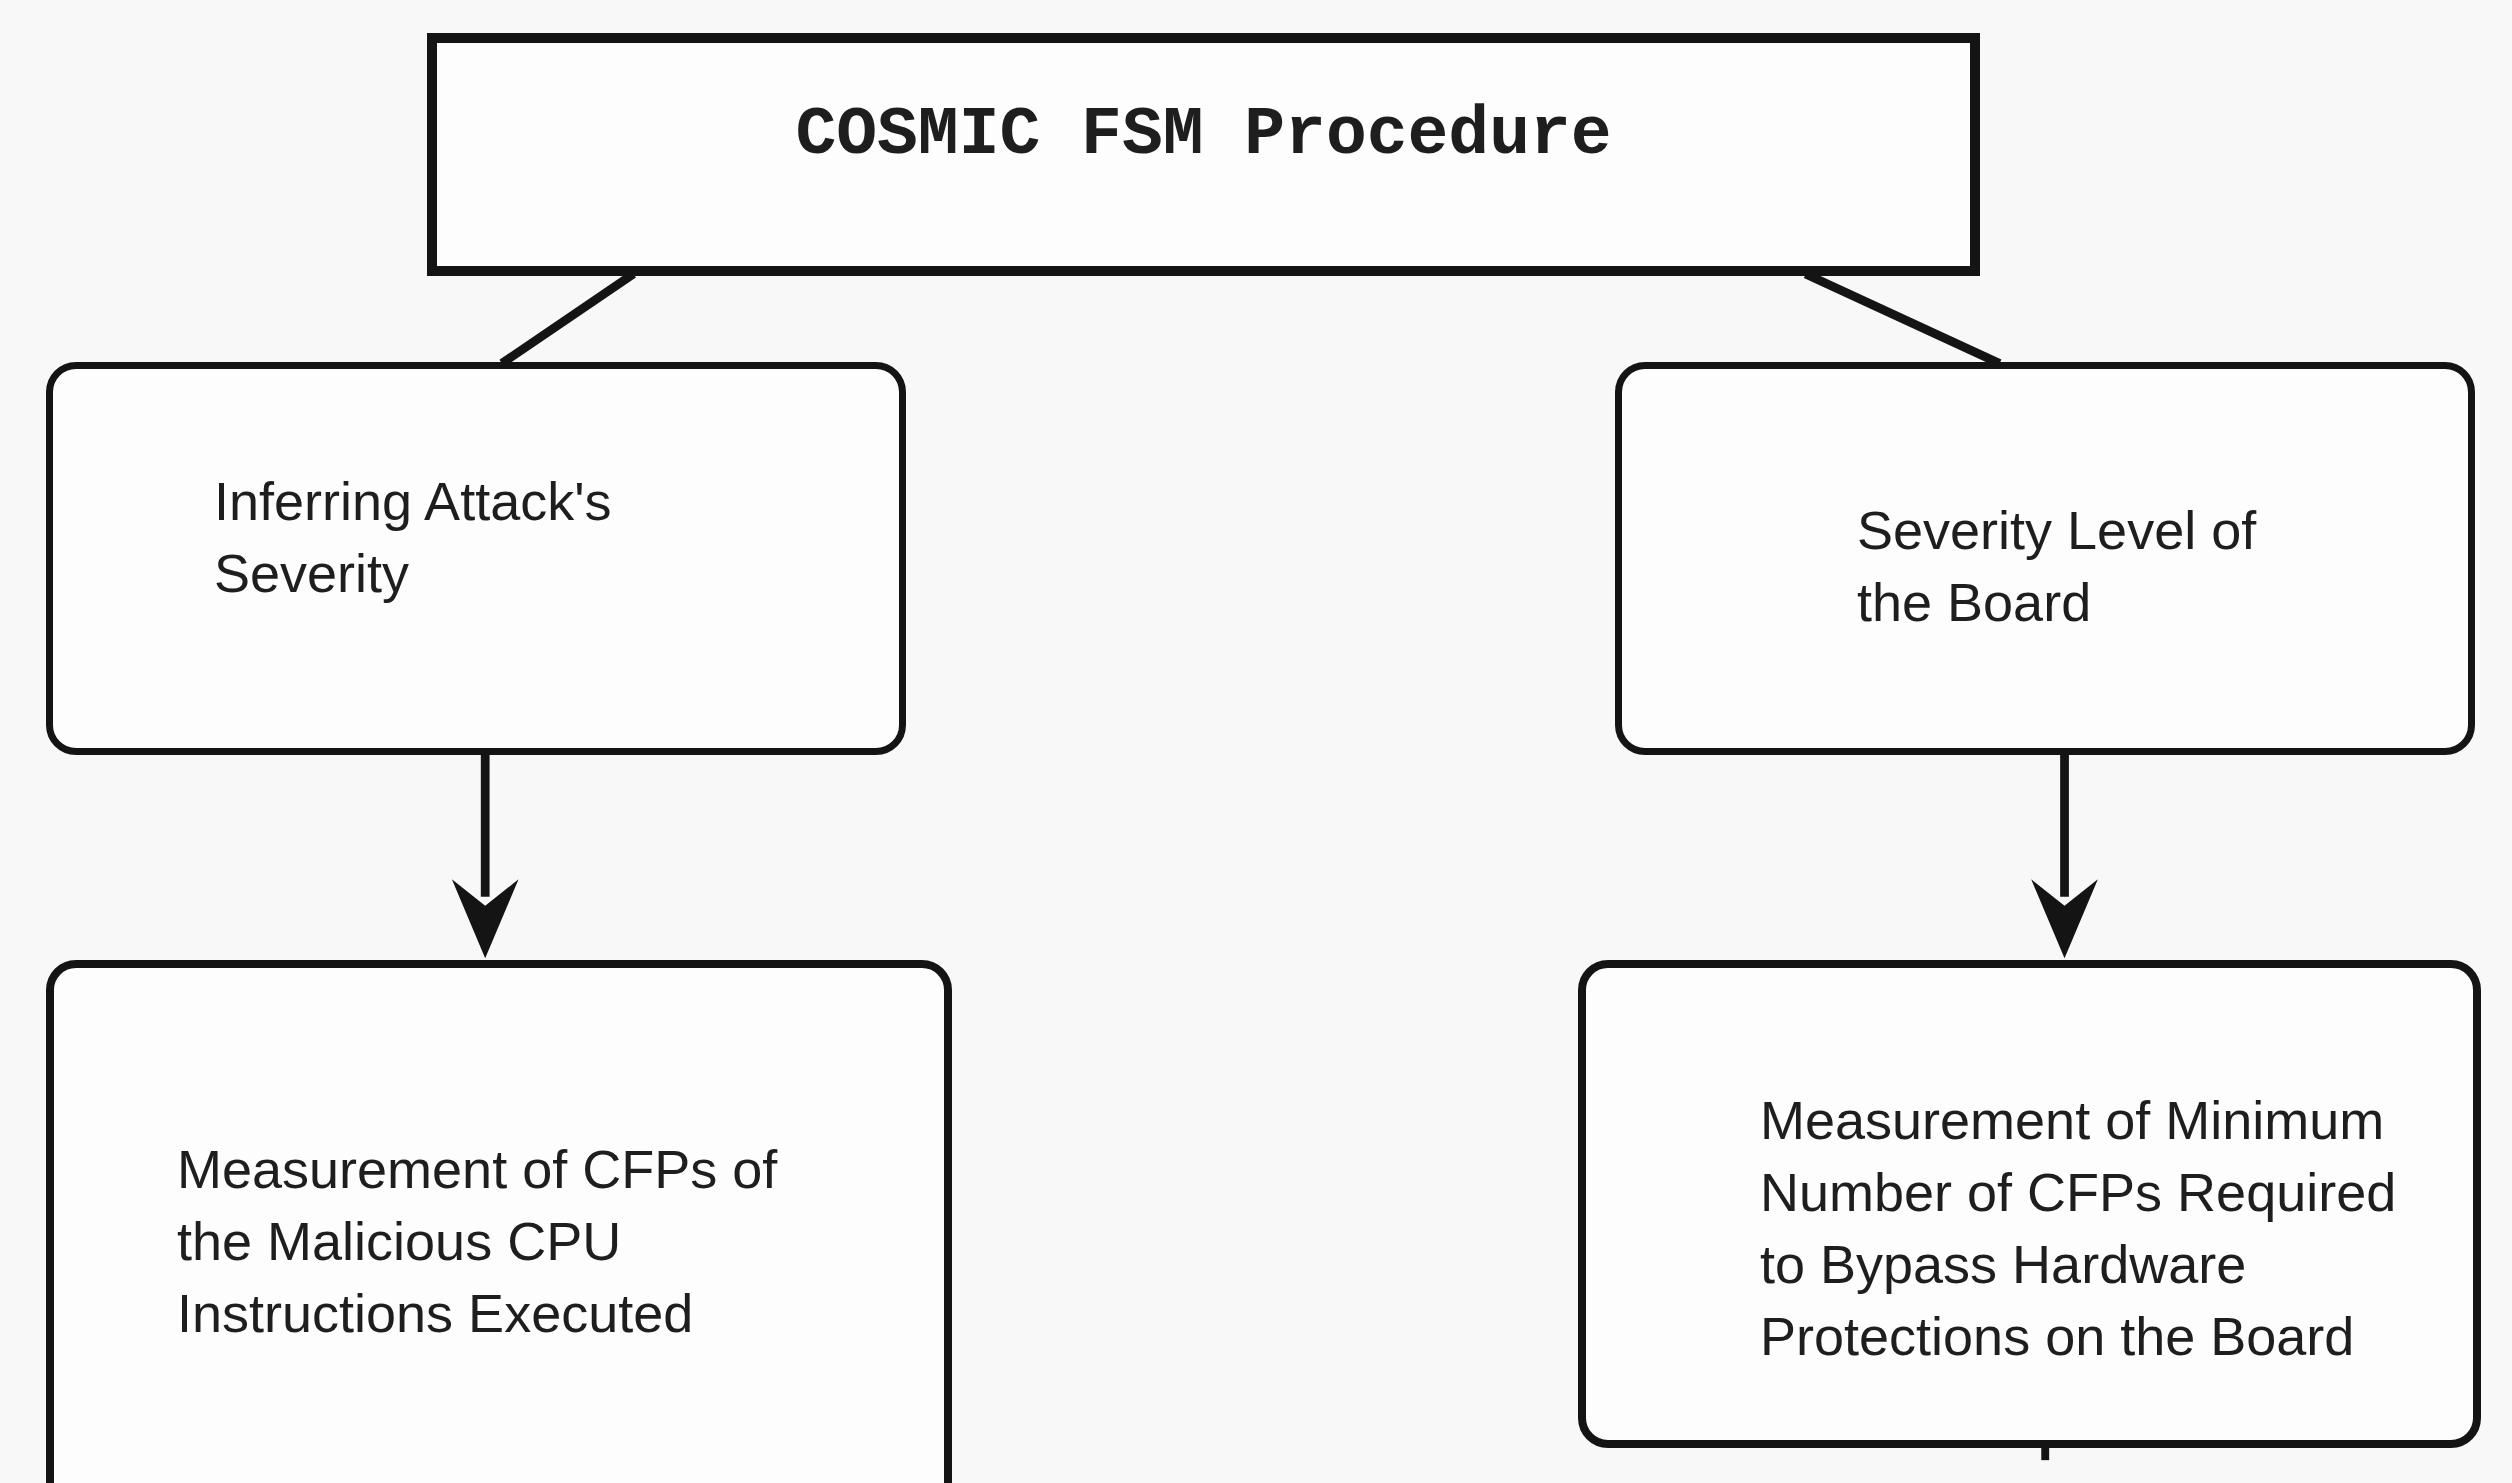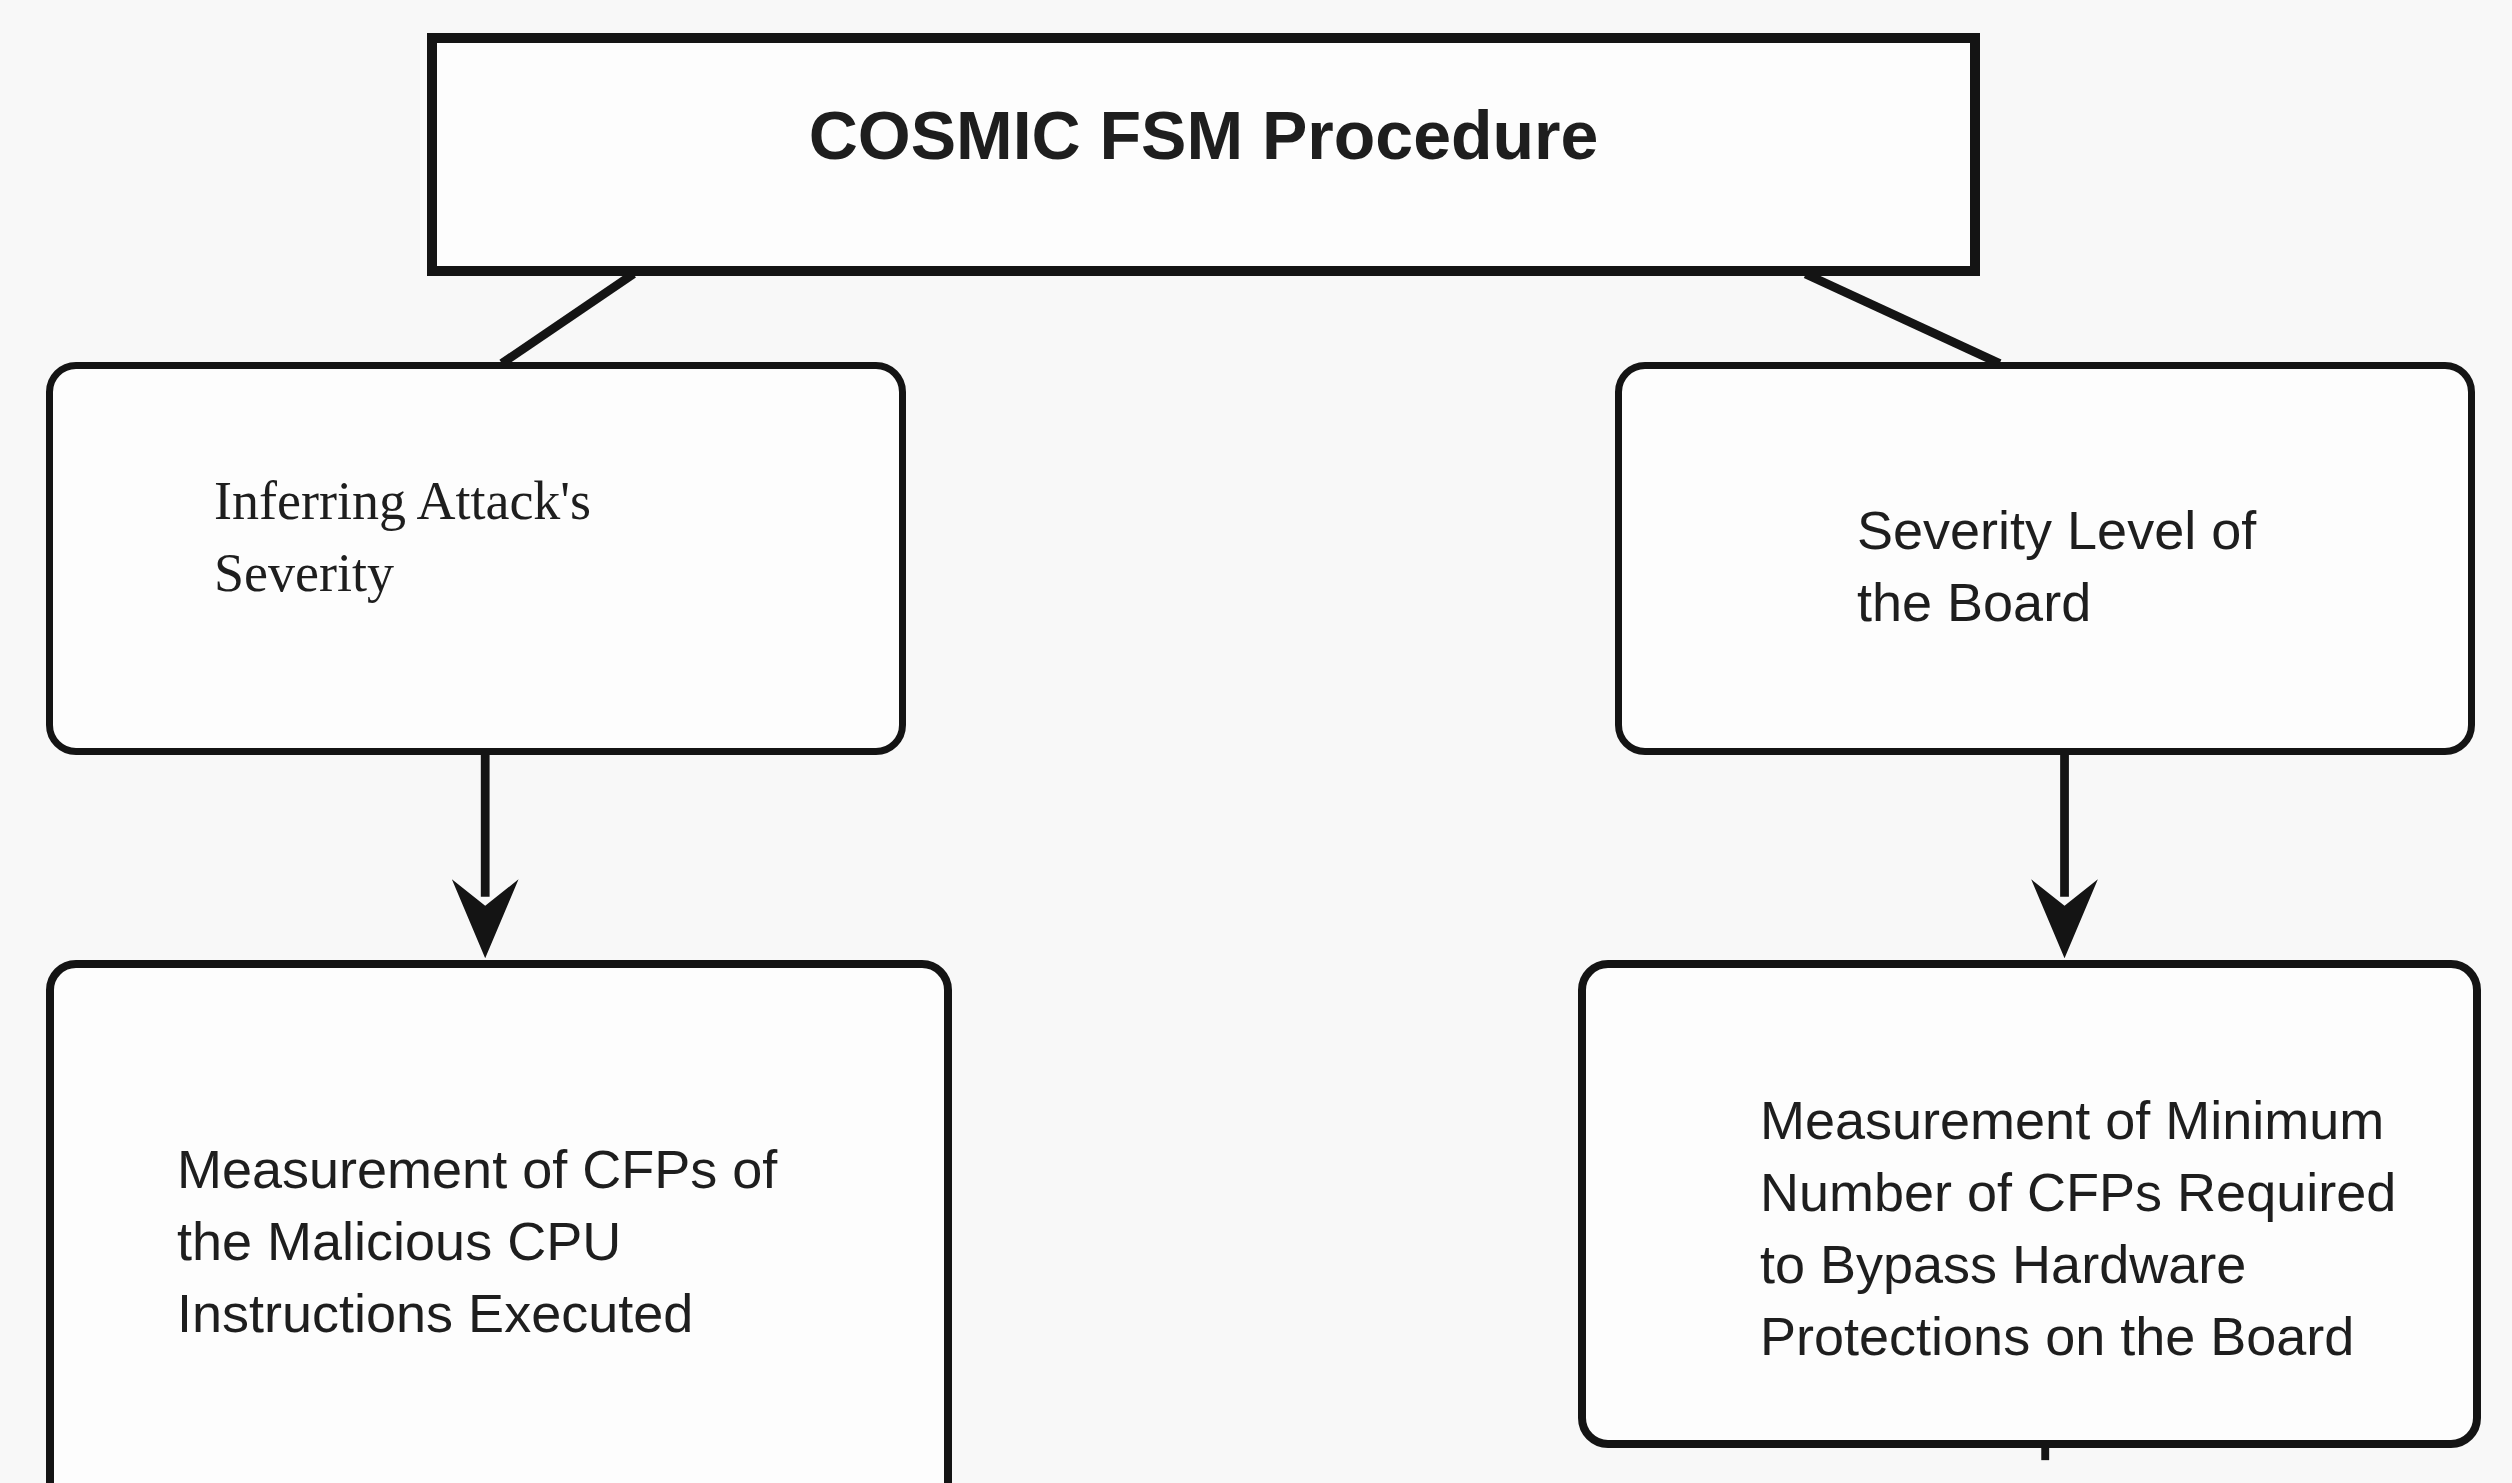--- a/index.html
+++ b/index.html
@@ -50,20 +50,21 @@
     justify-content:center;
     color:var(--text);
   }
   .node.root{
     left:427px; top:33px;
     width:1553px; height:243px;
     border-width:10.5px;
     border-radius:0;
     align-items:center;
     justify-content:center;
+    font-family:Liberation Mono, monospace;
   }
   .node.root .title{
     font-size:68px;
     font-weight:bold;
     letter-spacing:0px;
     color:var(--text);
     transform:translateY(-20px);
     white-space:nowrap;
   }
   .node.rounded{
@@ -76,21 +77,21 @@
   .node .lines span{
     font-size:54px;
     line-height:72px;
     white-space:nowrap;
   }
   .node.branch-left{
     left:46px; top:362px;
     width:860px; height:393px;
     padding-left:161px;
   }
-  .node.branch-left .lines{ transform:translateY(-22px);font-family:Liberation Serif, serif; }
+  .node.branch-left .lines{ transform:translateY(-22px); }
   .node.branch-right{
     left:1615px; top:362px;
     width:860px; height:393px;
     padding-left:235px;
   }
   .node.branch-right .lines{ transform:translateY(7px); }
   .node.leaf-left{
     left:46px; top:960px;
     width:906px; height:586px;
     border-width:8px;

